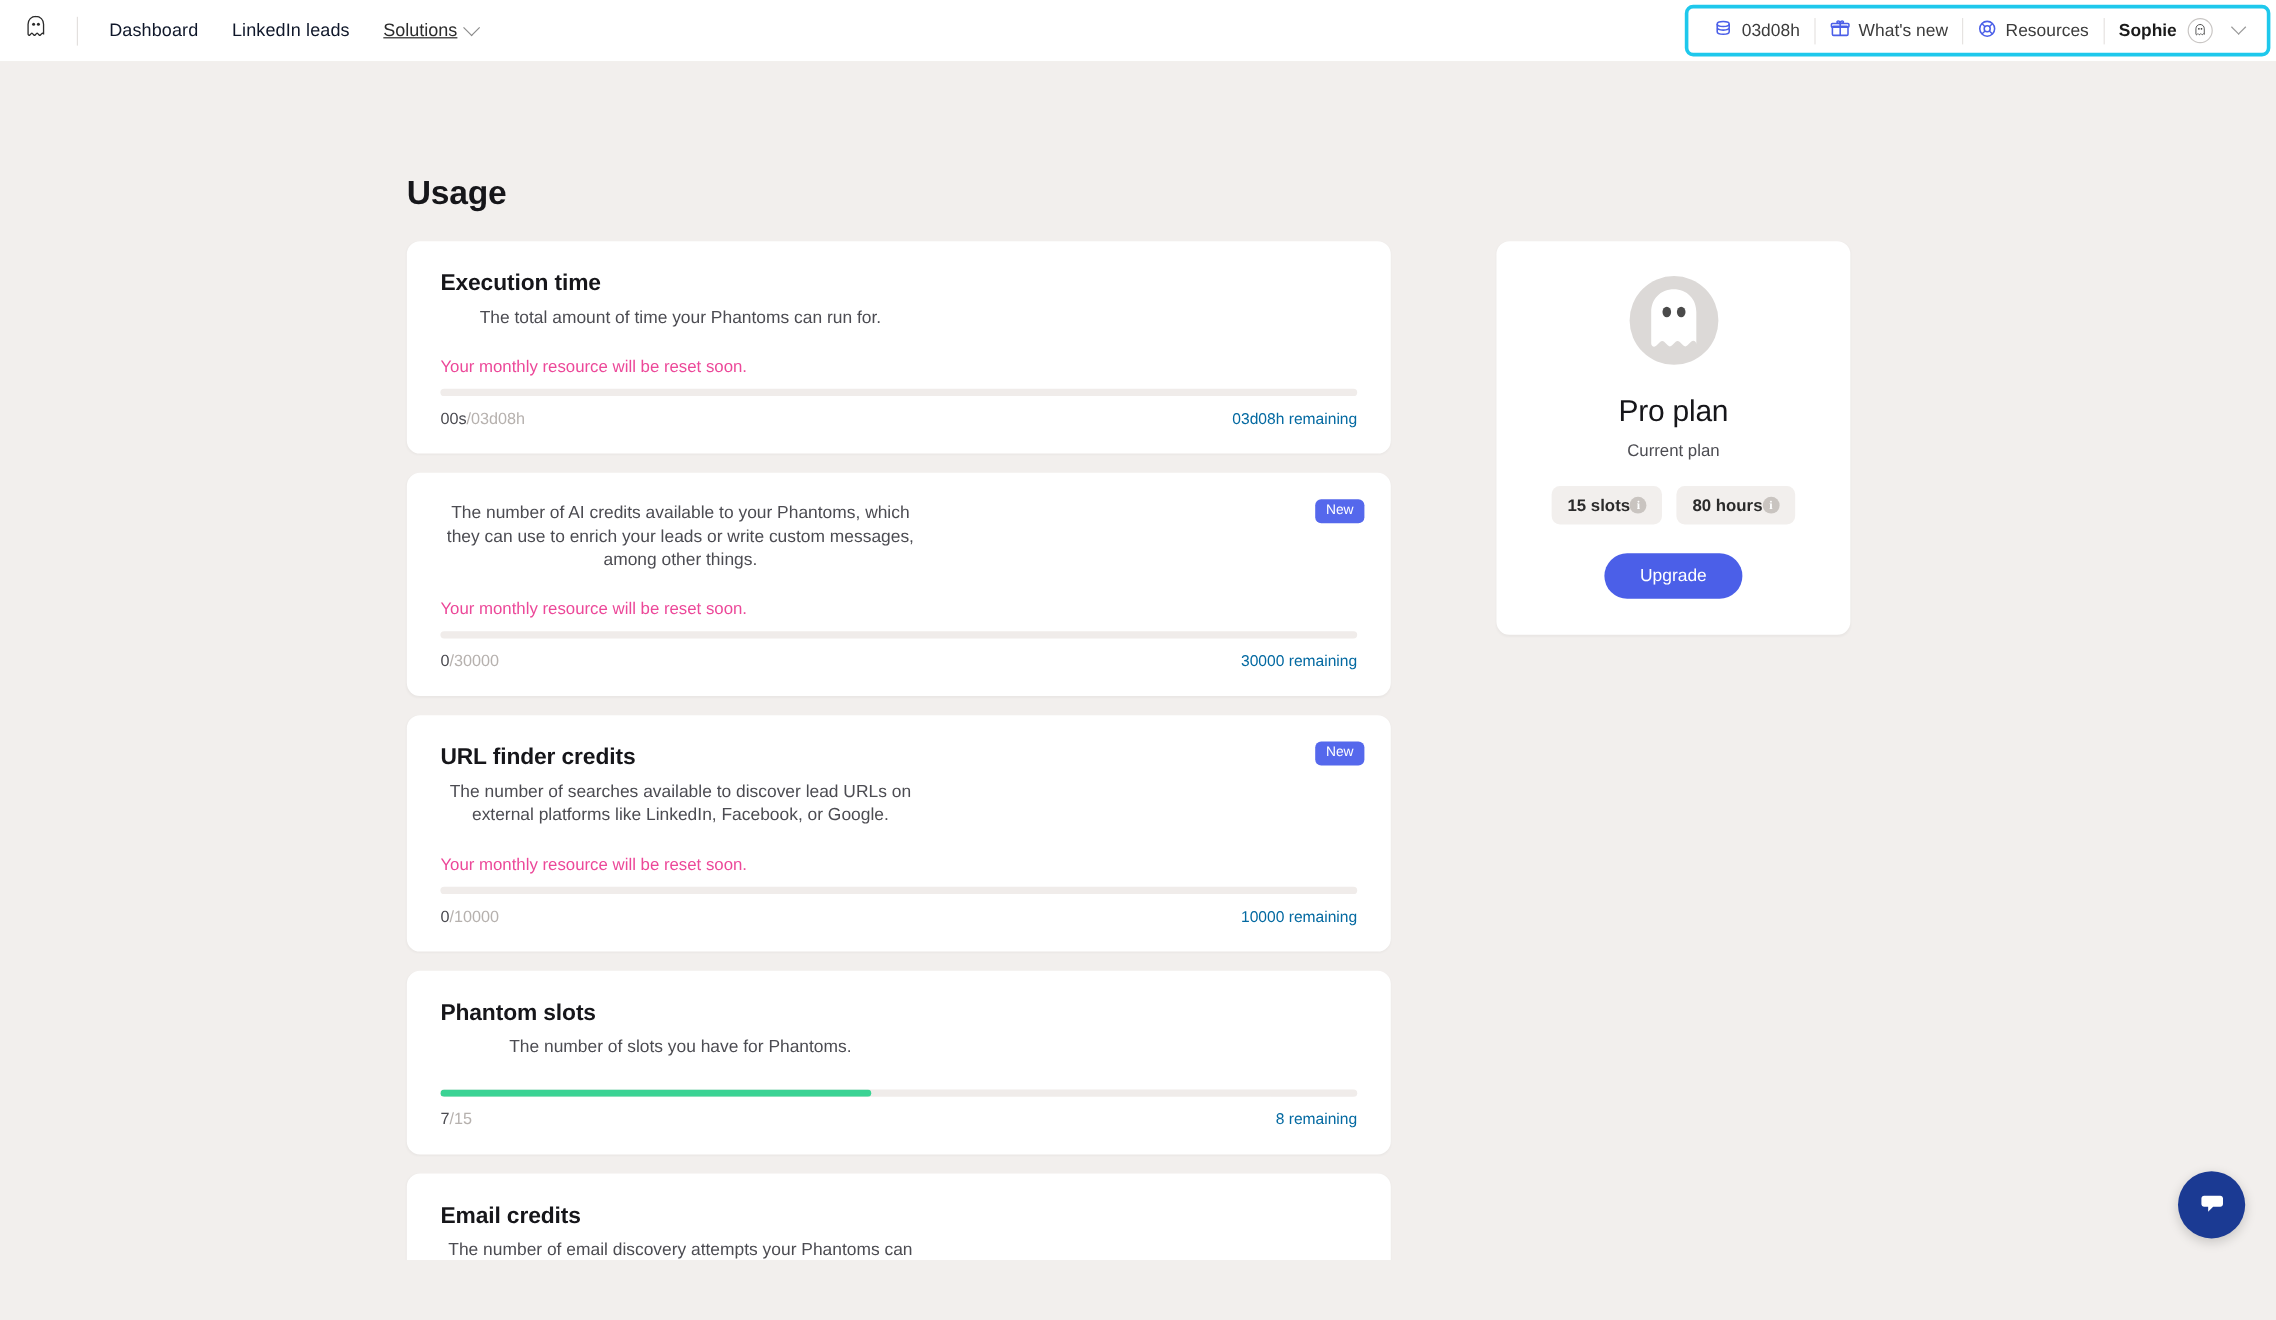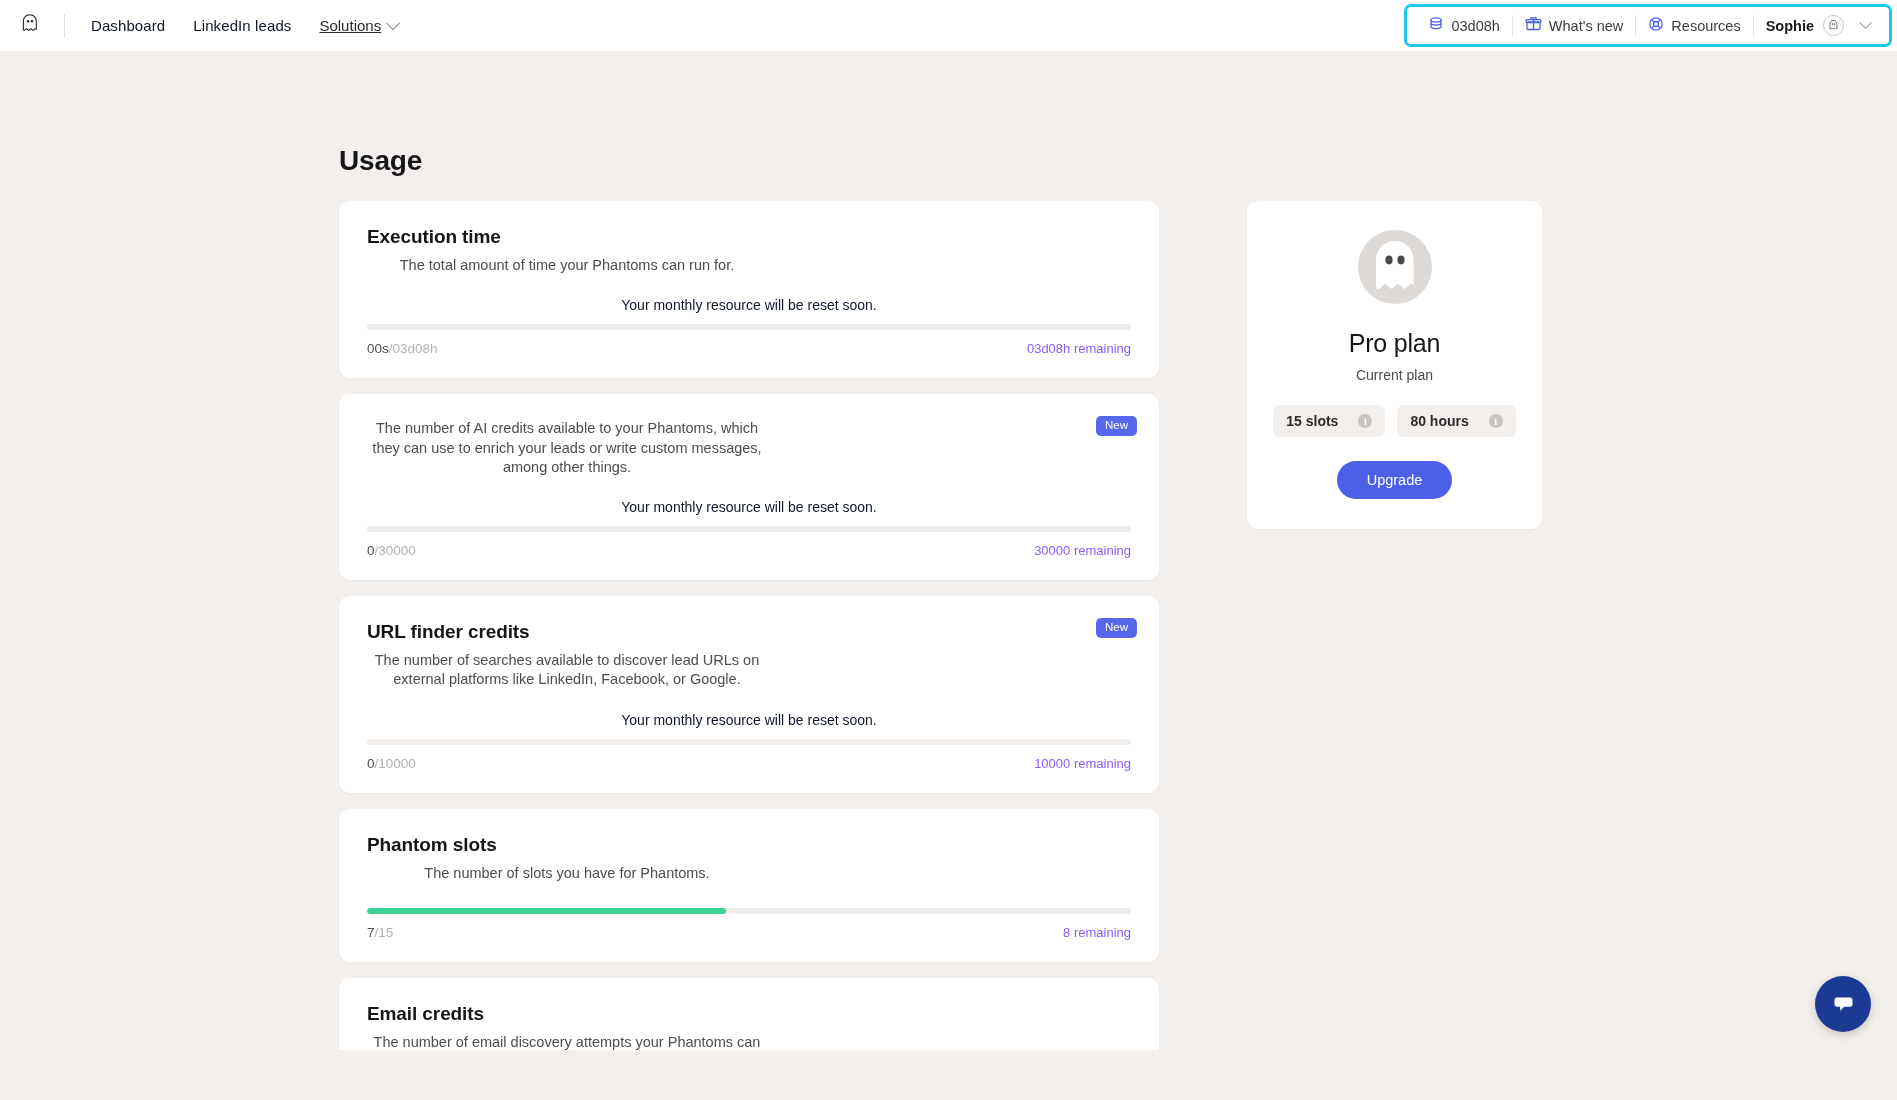--- a/index.html
+++ b/index.html
@@ -186,23 +186,22 @@
   .card .desc {
     font-size: 14.5px;
     color: #4c4c52;
     line-height: 1.33;
     max-width: 400px;
     text-align: center;
   }
 
   .card .reset-note {
     font-size: 14px;
-    color: #0f172a;
+    color: #ec4899;
     margin-top: 22px;
-    text-align: center;
   }
 
   .bar-track {
     height: 6px;
     background: #f0ecea;
     border-radius: 4px;
     margin-top: 11px;
     overflow: hidden;
   }
   .bar-fill {
@@ -217,21 +216,21 @@
     align-items: center;
     margin-top: 11px;
   }
   .usage-nums {
     font-size: 13.5px;
     color: #4c4c52;
   }
   .usage-nums .denom { color: #b6b1ae; }
   .remaining {
     font-size: 13px;
-    color: #8b5cf6;
+    color: #0369a1;
   }
 
   .badge-new {
     position: absolute;
     top: 22px;
     right: 22px;
     background: #5568ec;
     color: #ffffff;
     font-size: 11.5px;
     padding: 4px 9px;
@@ -267,21 +266,21 @@
 
   .chips {
     display: flex;
     justify-content: center;
     gap: 12px;
     margin-top: 22px;
   }
   .chip {
     display: flex;
     align-items: center;
-    gap: 20px;
+    gap: 0;
     background: #f2efed;
     border-radius: 7px;
     padding: 8px 13px;
     font-size: 14px;
     color: #2b2b2b;
     font-weight: bold;
     cursor: default;
   }
   .info-dot {
     width: 14px; height: 14px;

